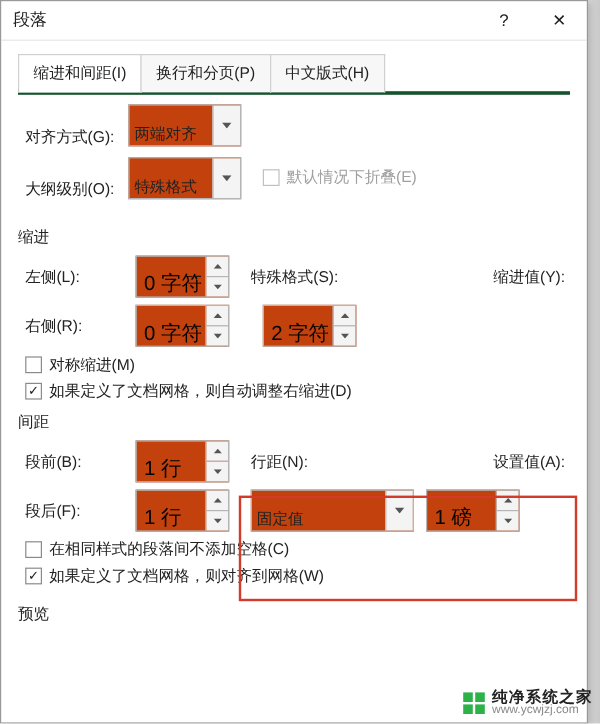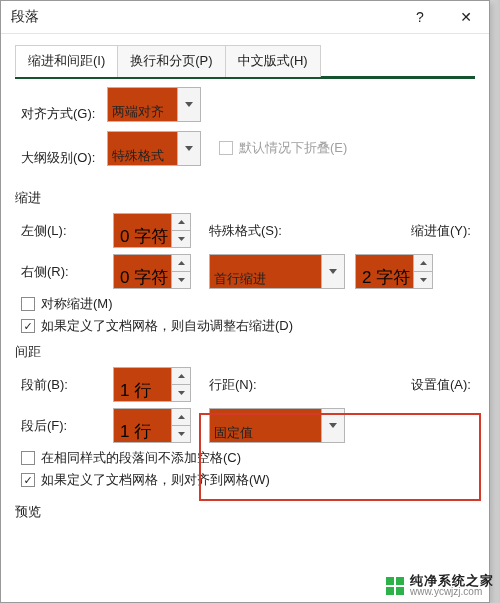--- a/index.html
+++ b/index.html
@@ -307,28 +307,20 @@
               </svg>
             </div>
           <div class="st">
               <svg width="7" height="4">
                 <path d="M0 0 L7 0 L3.5 4 Z" fill="#555"></path>
               </svg>
             </div>
         </div>
       </div>
       <div class="gap"></div>
-      <div class="sel wl">
-        <span>首行缩进</span>
-        <div class="drop">
-          <svg width="8" height="5">
-              <path d="M0 0 L8 0 L4 5 Z" fill="#555"></path>
-            </svg>
-        </div>
-      </div>
       <div style="width:10px"></div>
       <div class="spin">
         <input value="2 字符" style="">
         <div class="steps">
           <div class="st">
               <svg width="7" height="4">
                 <path d="M0 4 L7 4 L3.5 0 Z" fill="#555"></path>
               </svg>
             </div>
           <div class="st">
@@ -394,20 +386,35 @@
       <div class="gap"></div>
       <div class="sel wl">
         <span>固定值</span>
         <div class="drop">
           <svg width="8" height="5">
               <path d="M0 0 L8 0 L4 5 Z" fill="#555"></path>
             </svg>
         </div>
       </div>
       <div style="width:10px"></div>
+      <div class="spin">
+        <input value="1 磅" style="">
+        <div class="steps">
+          <div class="st">
+              <svg width="7" height="4">
+                <path d="M0 4 L7 4 L3.5 0 Z" fill="#555"></path>
+              </svg>
+            </div>
+          <div class="st">
+              <svg width="7" height="4">
+                <path d="M0 0 L7 0 L3.5 4 Z" fill="#555"></path>
+              </svg>
+            </div>
+        </div>
+      </div>
     </div>
 
     <div class="chk">
       <div class="box"></div>
       <span>在相同样式的段落间不添加空格(C)</span>
     </div>
     <div class="chk">
       <div class="box checked"></div>
       <span>如果定义了文档网格，则对齐到网格(W)</span>
     </div>

